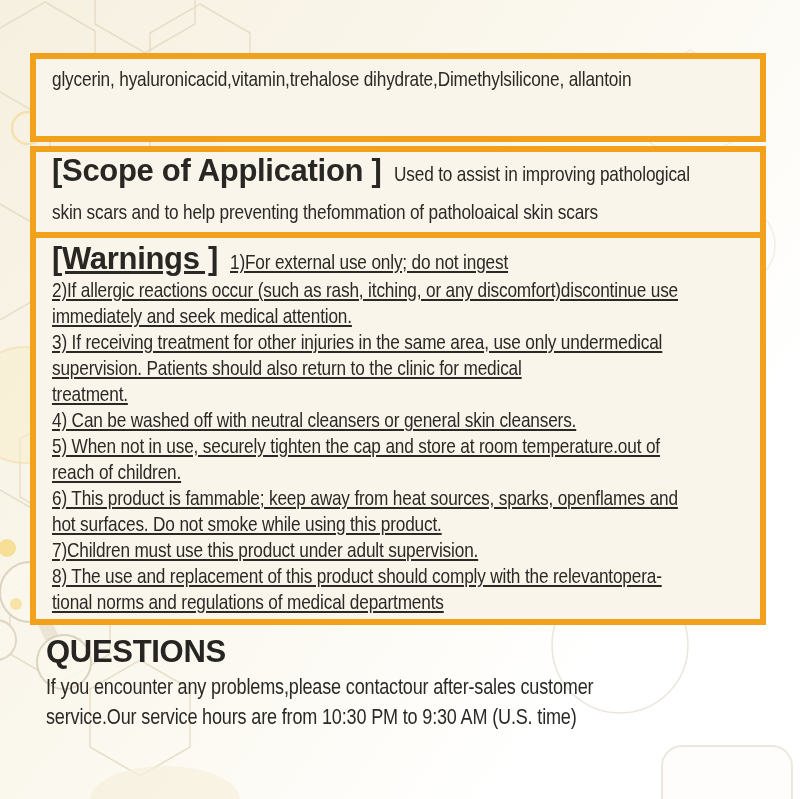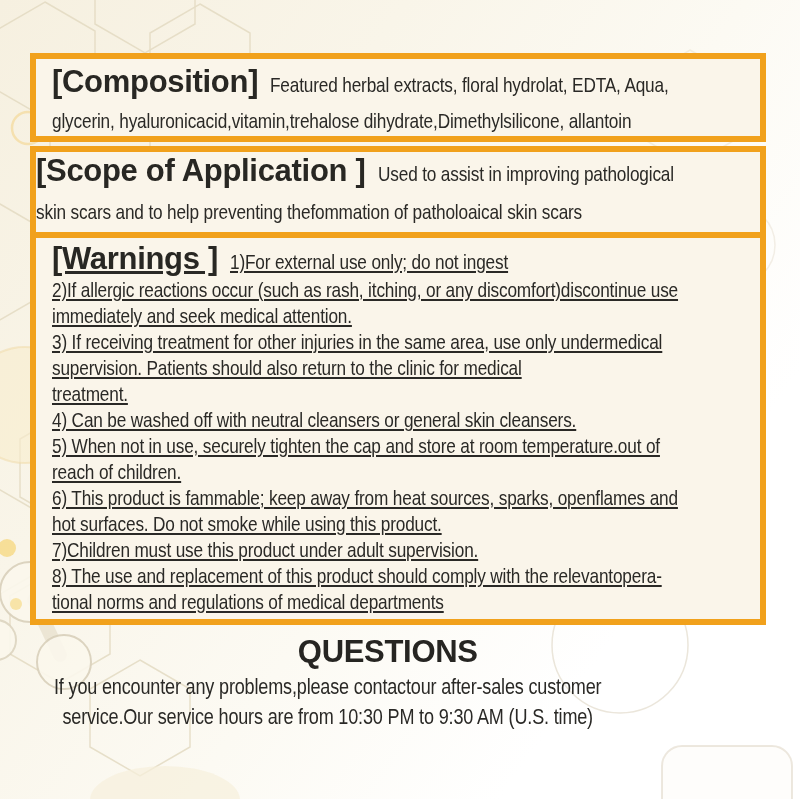--- a/index.html
+++ b/index.html
@@ -8,33 +8,33 @@
     position:relative;width:800px;height:799px;overflow:hidden;
     background:linear-gradient(125deg,#F6F0E0 0%,#F9F5E9 30%,#FCFAF3 55%,#FFFFFF 78%,#FFFFFF 100%);
     color:#2A2926;
   }
   #decor{position:absolute;left:0;top:0;width:800px;height:799px;pointer-events:none;}
   .panel{
     position:absolute;left:30px;width:736px;box-sizing:border-box;
     border:6px solid #F1A11C;background:#FAF5EA;overflow:hidden;
   }
   #panel-composition{top:53px;height:89px;padding:5px 10px 0 16px;}
-  #panel-scope{top:146px;height:94px;padding:1px 10px 0 0;}
+  #panel-scope{top:146px;height:94px;padding:1px 10px 0 16px;}
   #panel-warnings{top:232px;height:393px;padding:3px 10px 0 16px;text-decoration:underline;}
   .hline{display:flex;align-items:baseline;}
   #panel-composition .hline{height:42px;}
   #panel-scope .hline{height:44px;}
   #panel-warnings .hline{height:36px;}
   .head{font-size:31px;font-weight:700;letter-spacing:-0.3px;color:#282723;white-space:nowrap;}
   .frag{display:inline-block;font-size:21px;letter-spacing:-0.2px;margin-left:12px;white-space:nowrap;
         transform:scaleX(0.82);transform-origin:0 100%;}
   .tline{font-size:21px;letter-spacing:-0.2px;line-height:30px;white-space:nowrap;
          transform:scaleX(0.82);transform-origin:0 50%;}
   #warn-lines .tline{line-height:26px;}
-  #questions{position:absolute;left:54px;top:632px;text-align:center;}
+  #questions{position:absolute;left:46px;top:632px;}
   .q-head{font-size:31px;font-weight:700;letter-spacing:-0.3px;line-height:40px;color:#262522;}
   .q-line{font-size:22px;letter-spacing:-0.2px;line-height:30px;white-space:nowrap;
           transform:scaleX(0.82);transform-origin:0 50%;}
 </style>
 </head>
 <body>
 
 <div id="stage">
 
   <svg id="decor" viewBox="0 0 800 799" xmlns="http://www.w3.org/2000/svg">
@@ -74,24 +74,20 @@
       <line x1="34" y1="600" x2="60" y2="655" stroke="rgba(234,227,210,0.9)" stroke-width="14" stroke-linecap="round"></line>
       <circle cx="30" cy="592" r="30" fill="rgba(251,247,236,0.9)" stroke="rgba(216,207,186,0.9)" stroke-width="2"></circle>
       <circle cx="64" cy="662" r="27" fill="rgba(251,247,236,0.9)" stroke="rgba(216,207,186,0.9)" stroke-width="2"></circle>
       <circle cx="-4" cy="640" r="20" fill="rgba(251,247,236,0.9)" stroke="rgba(216,207,186,0.8)" stroke-width="2"></circle>
       <circle cx="7" cy="548" r="9" fill="rgba(245,204,85,0.55)"></circle>
       <circle cx="16" cy="604" r="6" fill="rgba(245,204,85,0.45)"></circle>
     </g>
   </svg>
 
   <section class="panel" id="panel-composition">
-    <div class="hline">
-      <span class="head">[Composition]</span>
-      <span class="frag">Featured herbal extracts, floral hydrolat, EDTA, Aqua,</span>
-    </div>
     <div class="tline">glycerin, hyaluronicacid,vitamin,trehalose dihydrate,Dimethylsilicone, allantoin</div>
   </section>
 
   <section class="panel" id="panel-scope">
     <div class="hline">
       <span class="head">[Scope of Application ]</span>
       <span class="frag">Used to assist in improving pathological</span>
     </div>
     <div class="tline">skin scars and to help preventing thefommation of patholoaical skin scars</div>
   </section>

